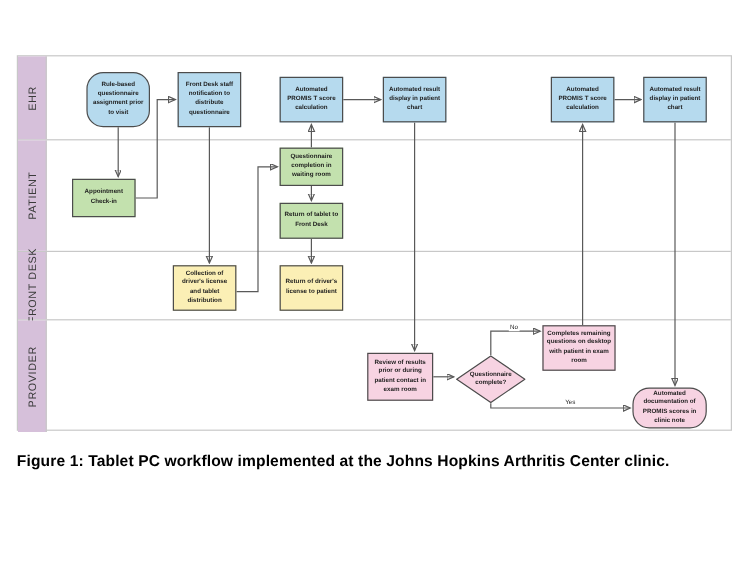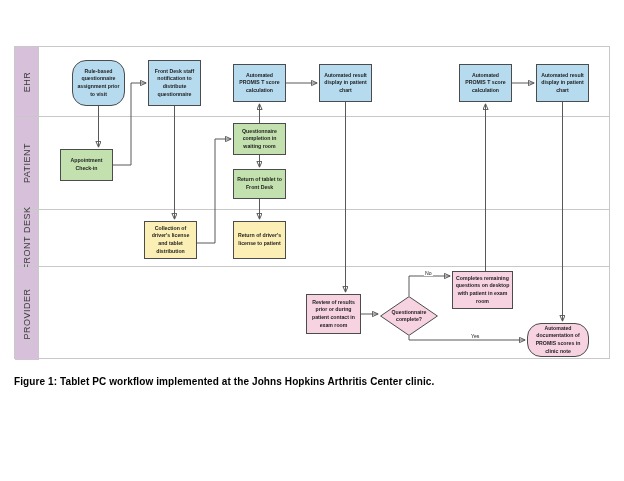--- a/index.html
+++ b/index.html
@@ -130,21 +130,21 @@
     font-weight: normal;
     background: #ffffff;
     padding: 0 1px;
     z-index: 2;
     font-family: "Liberation Sans", sans-serif;
   }
   #caption {
     position: absolute;
     left: 14px;
     top: 376px;
-    font-size: 10px;
+    font-size: 13px;
     font-weight: bold;
     color: #000000;
     letter-spacing: 0.1px;
   }
 </style>
 </head>
 <body>
 
 <div id="figure-root">
 

